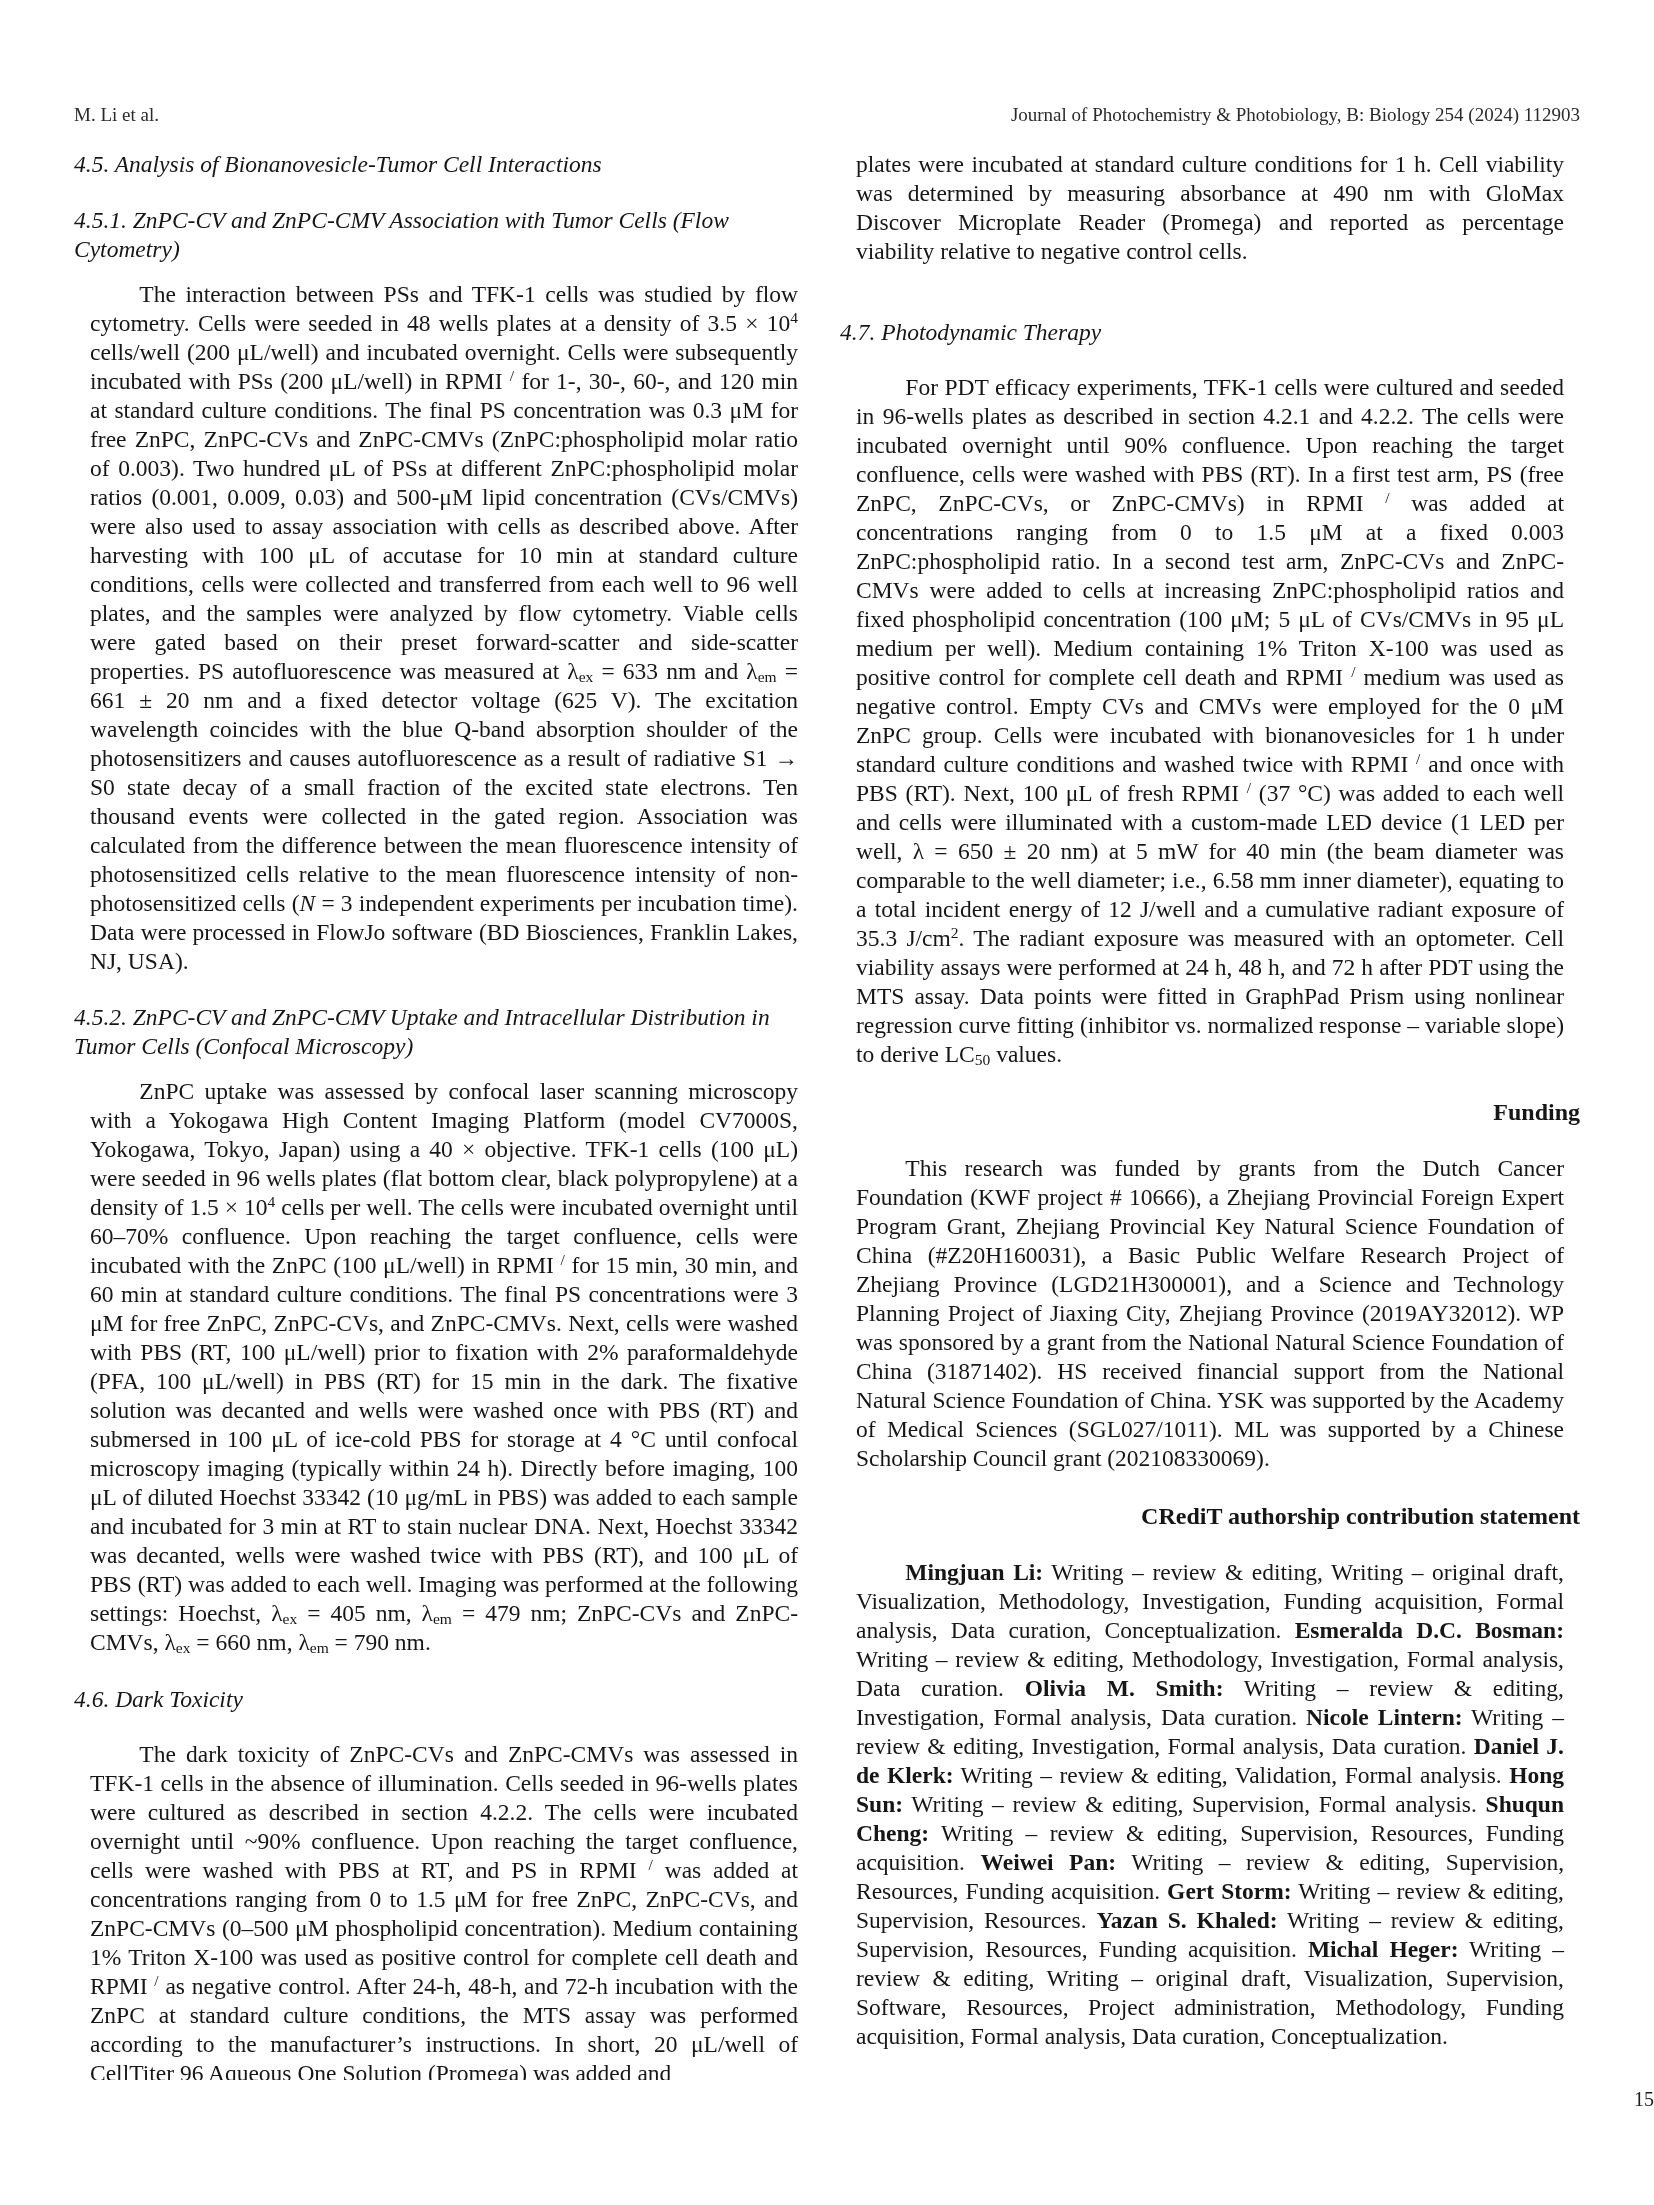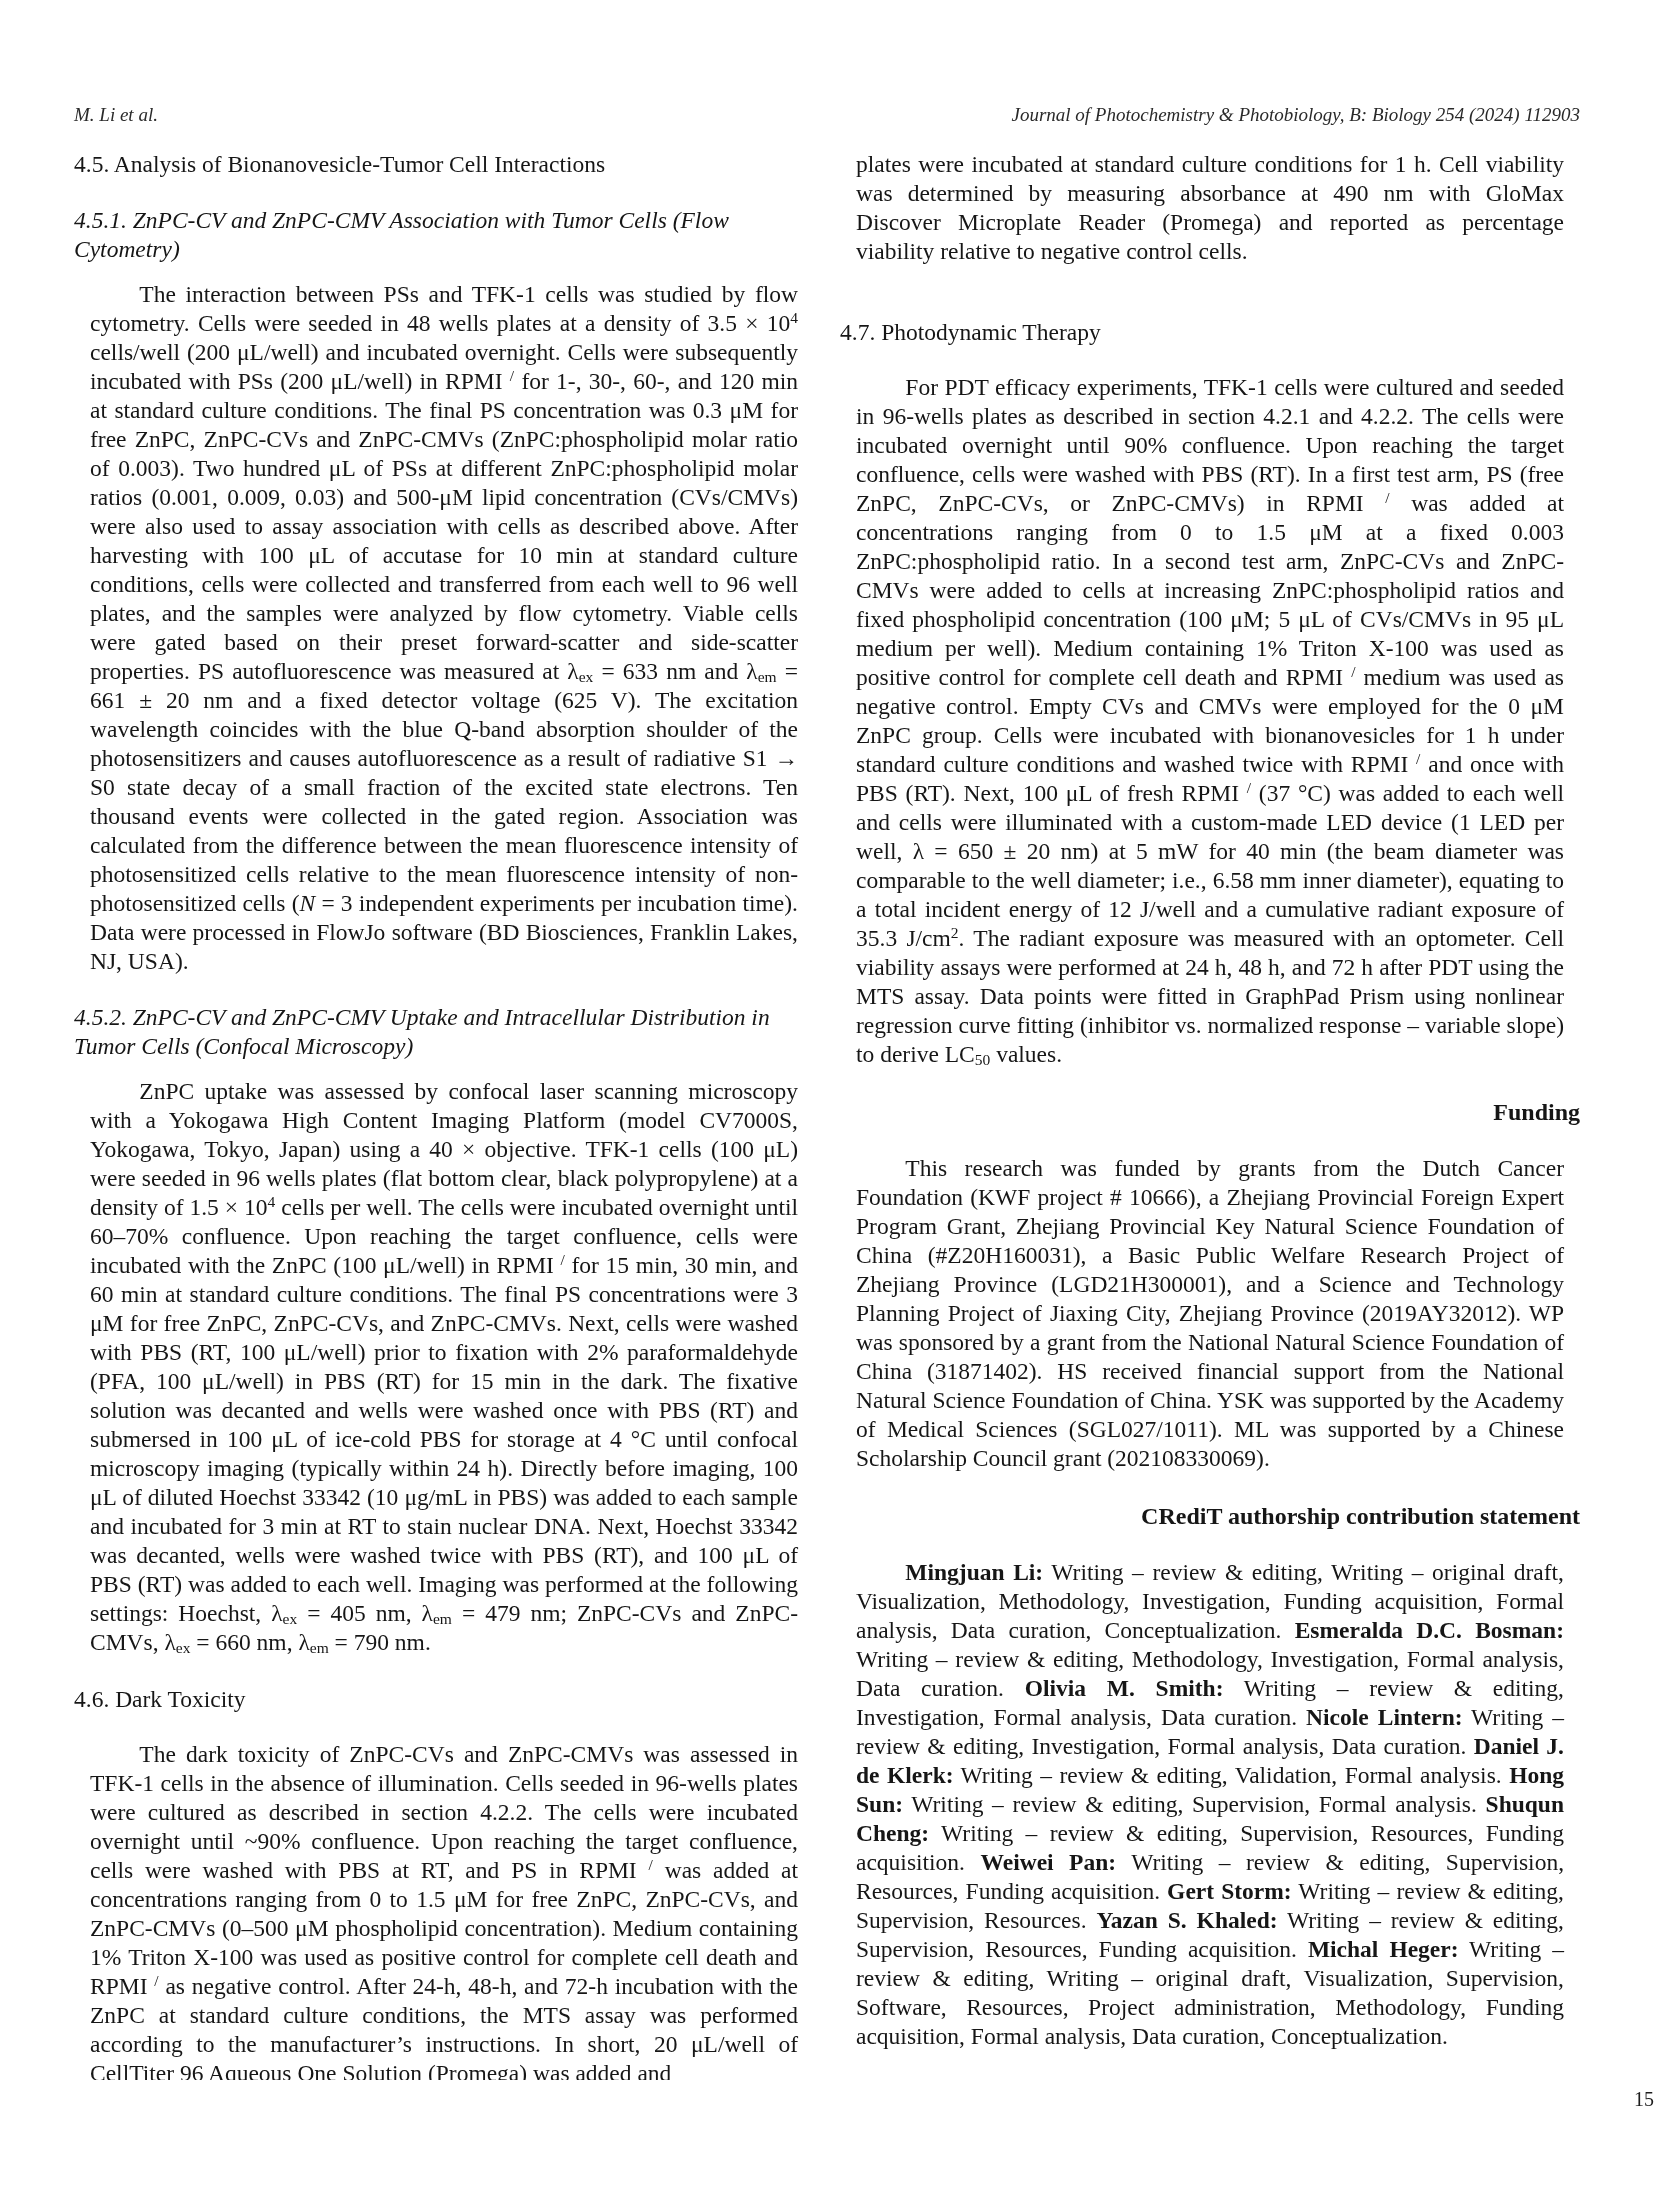--- a/index.html
+++ b/index.html
@@ -12,21 +12,20 @@
     color: #161616;
     overflow: hidden;
   }
   .running-header {
     position: absolute;
     top: 104px;
     left: 74px;
     width: 1506px;
     display: flex;
     justify-content: space-between;
-    font-style: italic;
     font-size: 19px;
     color: #2a2a2a;
   }
   .columns {
     position: absolute;
     top: 150px;
     left: 74px;
     width: 1506px;
     display: flex;
     gap: 26px;
@@ -34,20 +33,21 @@
   }
   .column {
     width: 740px;
     height: 1930px;
     overflow: hidden;
     font-size: 23.5px;
     line-height: 29px;
     text-align: justify;
   }
   .h-section {
+    font-style: italic;
     font-weight: normal;
     font-size: 23.5px;
     margin: 28px 0 26px;
     text-align: left;
   }
   .h-sub {
     font-style: italic;
     font-weight: normal;
     font-size: 23.5px;
     margin: 27px 0 0;

